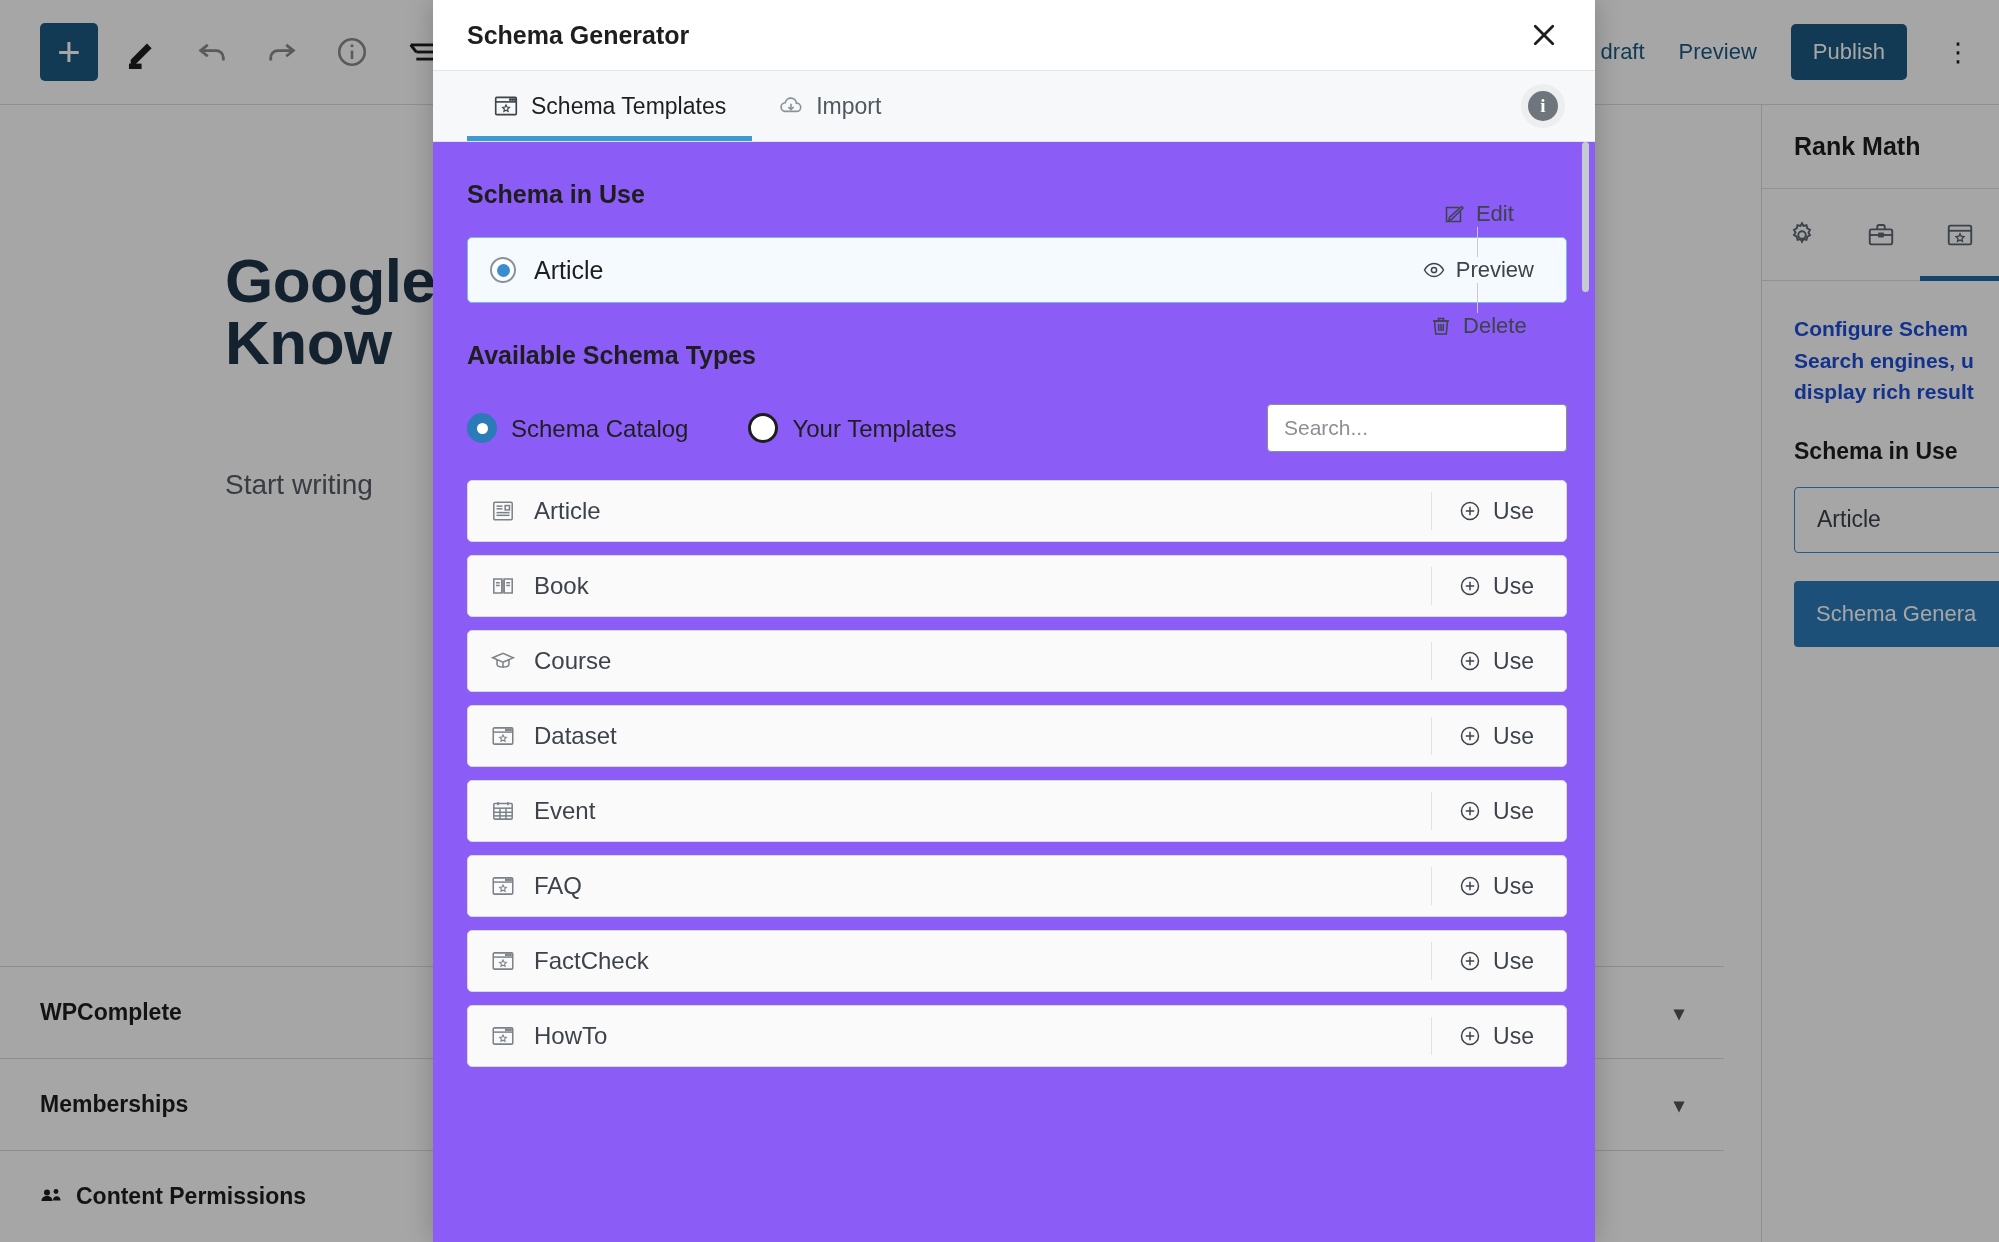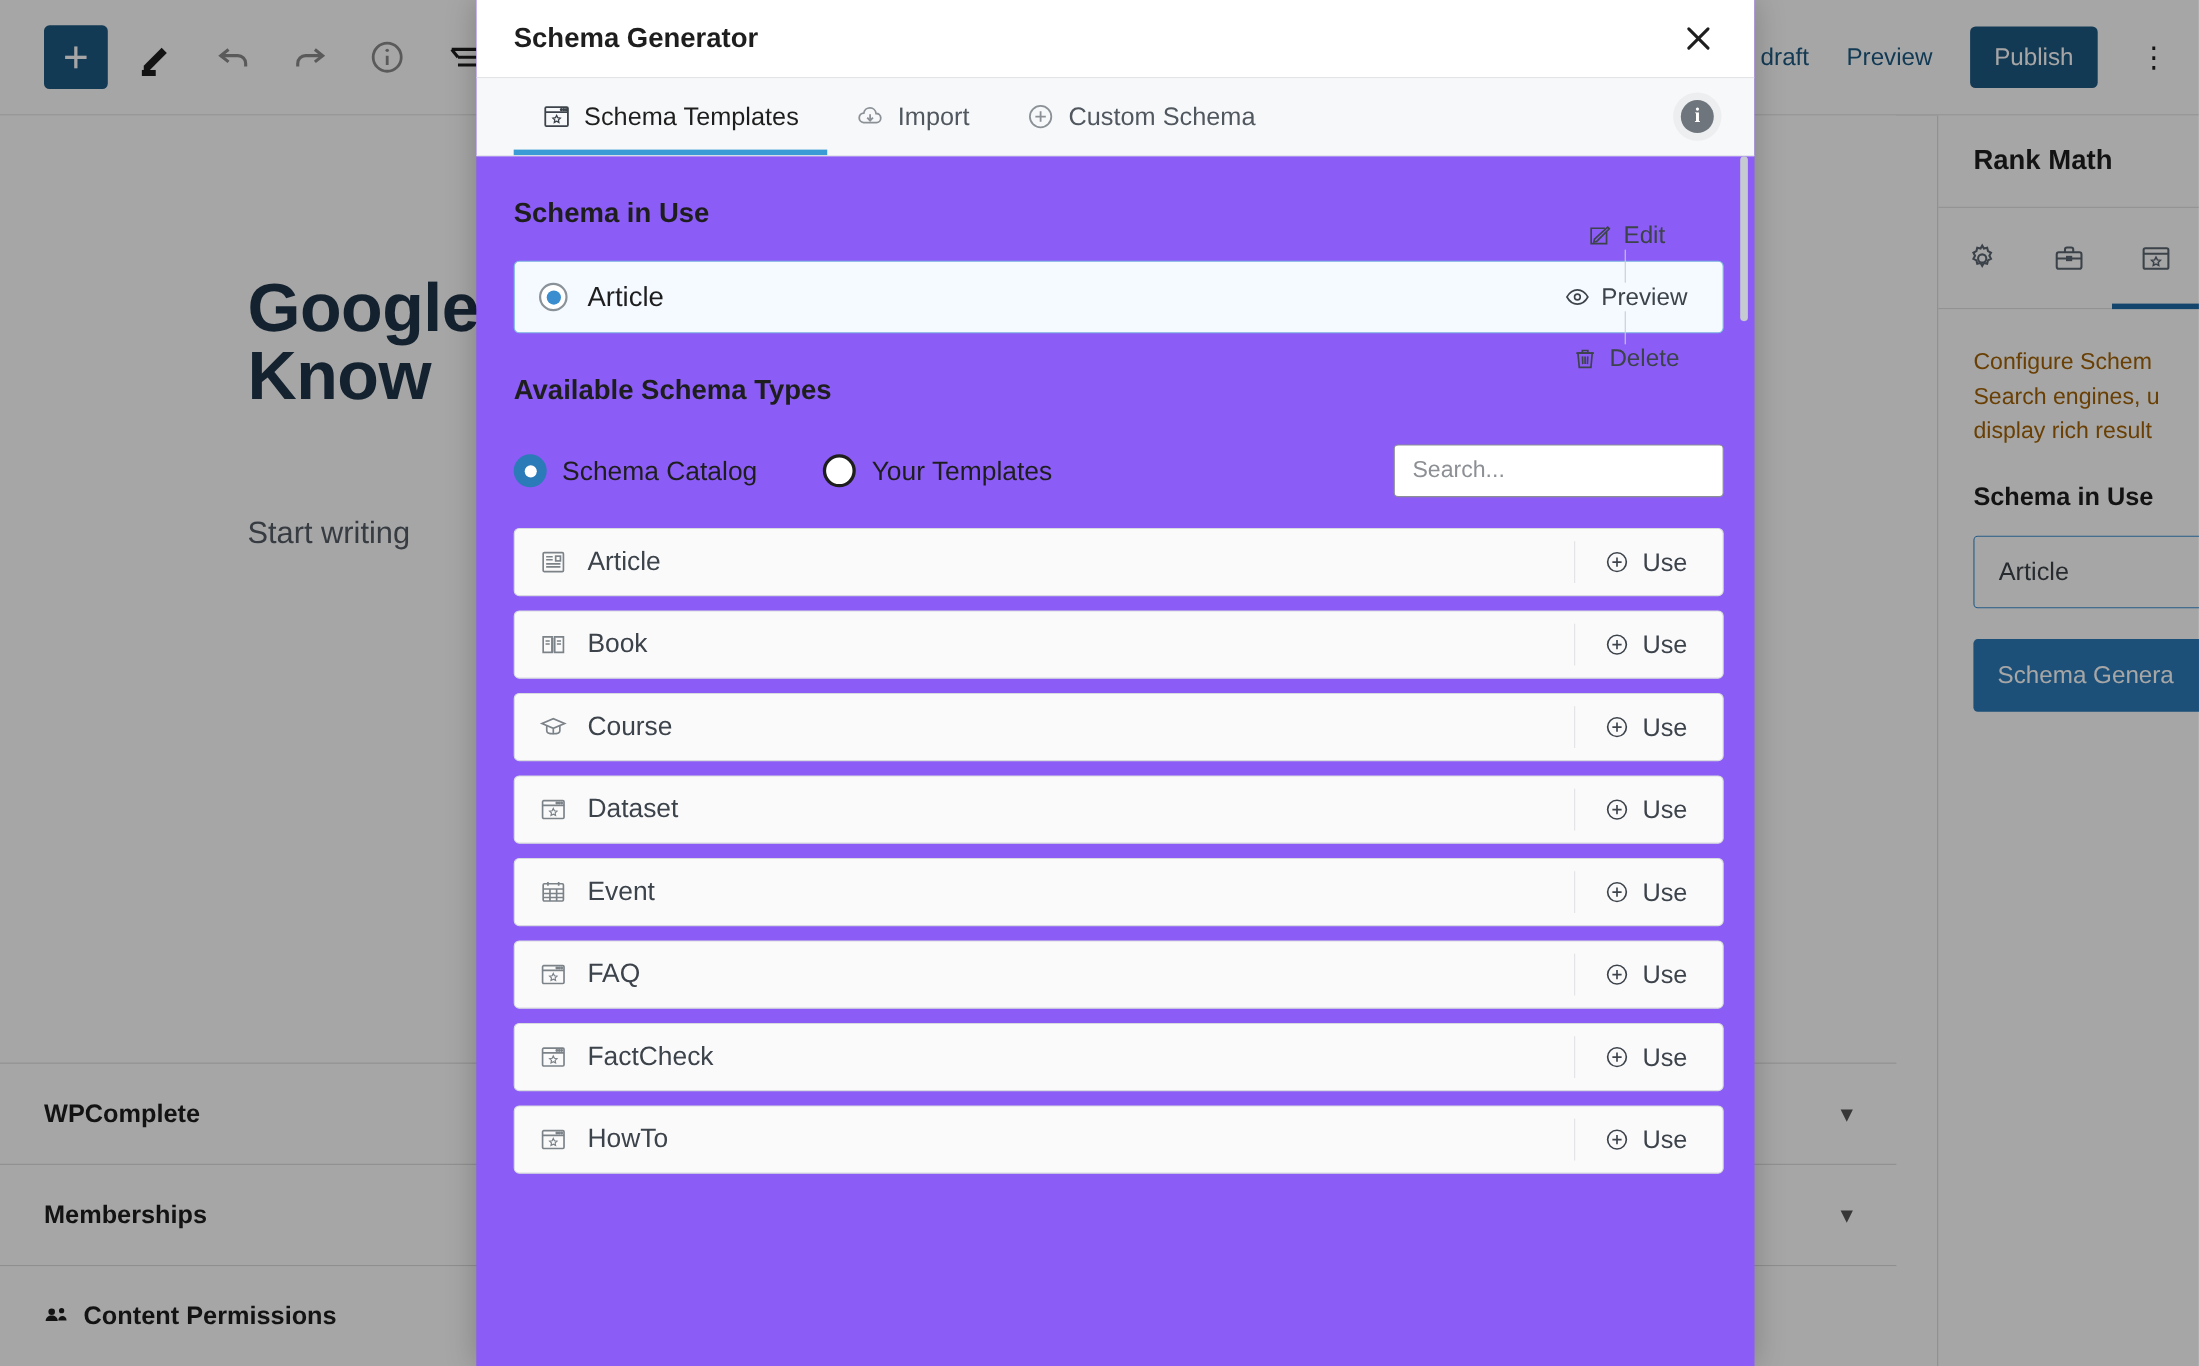--- a/index.html
+++ b/index.html
@@ -106,21 +106,21 @@
     flex: 1; height: 100%;
     display: flex; align-items: center; justify-content: center;
     color: #5b6671; position: relative;
   }
   .rm-tab.active::after {
     content: ""; position: absolute; left: 0; right: 0; bottom: -1px;
     height: 5px; background: #1e6ba8;
   }
   .rm-desc {
     padding: 32px 0 0 32px;
-    font-size: 21px; line-height: 1.5; color: #a16207;
+    font-size: 21px; line-height: 1.5; color: #1d4ed8; font-weight: bold;
   }
   .rm-subtitle {
     padding: 30px 0 0 32px;
     font-size: 23px; font-weight: bold; color: #1e1e1e;
   }
   .rm-schema-box {
     margin: 22px 0 0 32px; width: 260px; height: 66px;
     border: 1px solid #3a8ed0; border-radius: 4px;
     display: flex; align-items: center; padding-left: 22px;
     font-size: 23px; color: #3c434a;
@@ -429,30 +429,20 @@
     <div class="mtab">
       <span class="ticon">
         <svg width="26" height="26" viewBox="0 0 24 24" fill="none" stroke="currentColor" stroke-width="1.5">
           <path d="M6.5 17 a4 4 0 0 1 .2-7.98 A5.2 5.2 0 0 1 17 9.4 a3.8 3.8 0 0 1 .3 7.6z"></path>
           <line x1="12" y1="10" x2="12" y2="15.2"></line>
           <path d="M9.6 12.9 L12 15.4 L14.4 12.9"></path>
         </svg>
       </span>
       <span>Import</span>
     </div>
-    <div class="mtab">
-      <span class="ticon">
-        <svg width="26" height="26" viewBox="0 0 24 24" fill="none" stroke="currentColor" stroke-width="1.5">
-          <circle cx="12" cy="12" r="9"></circle>
-          <line x1="12" y1="7.6" x2="12" y2="16.4"></line>
-            <line x1="7.6" y1="12" x2="16.4" y2="12"></line>
-        </svg>
-      </span>
-      <span>Custom Schema</span>
-    </div>
     <div class="mtabs-spacer">
       <div class="info-badge">
         <div class="info-dot">i</div>
       </div>
     </div>
   </div>
 
   <div class="modal-body">
 
     <div class="section-title">Schema in Use</div>

